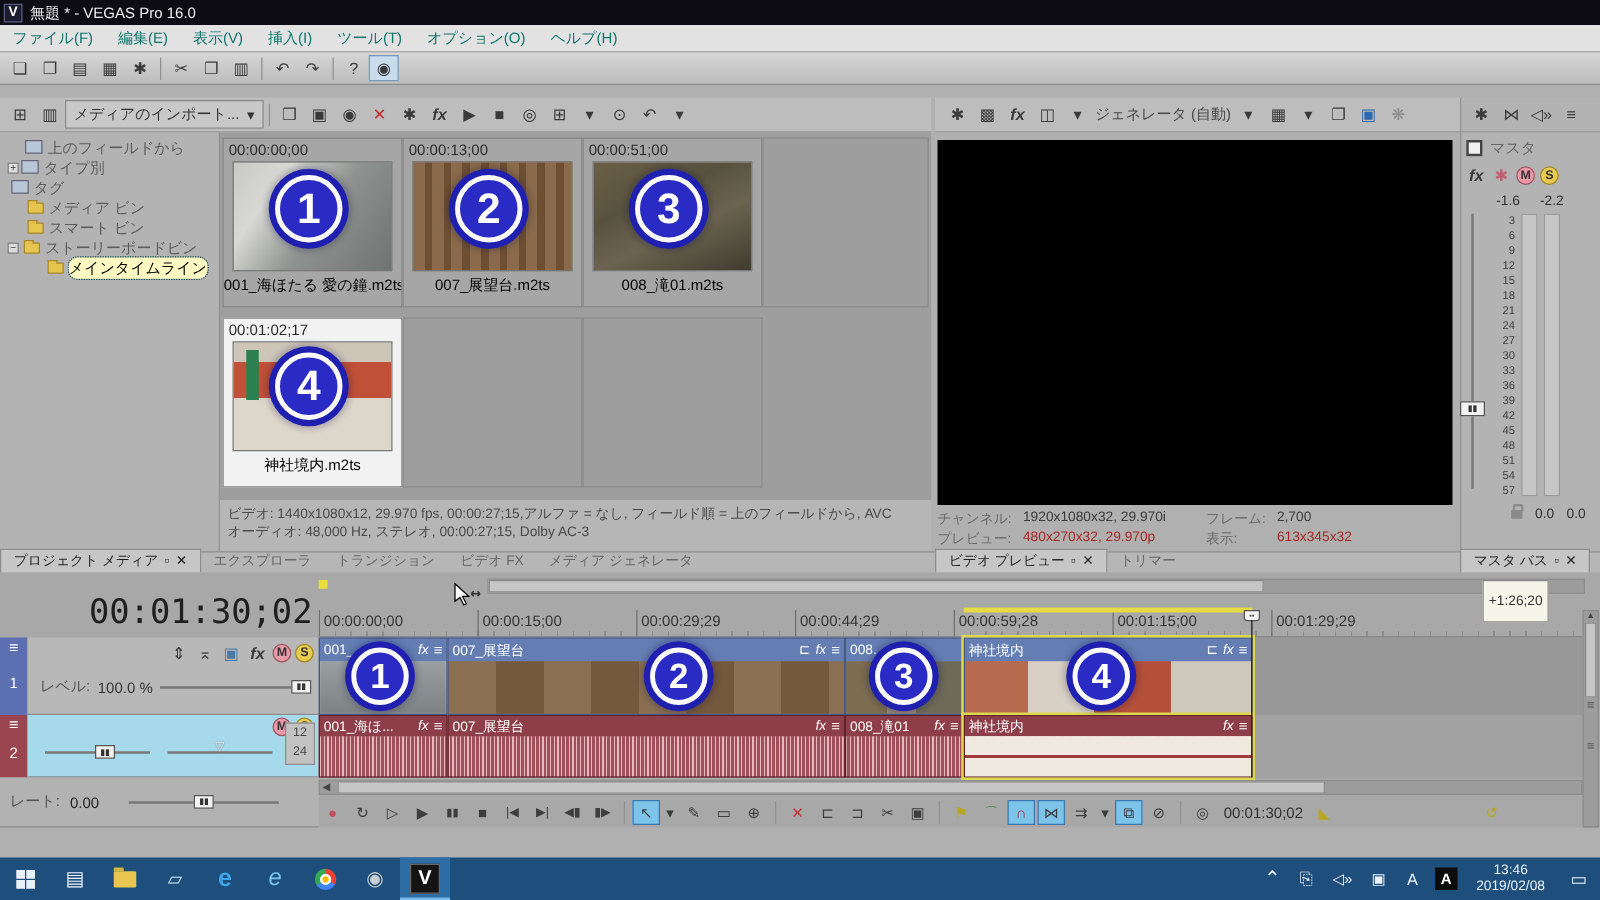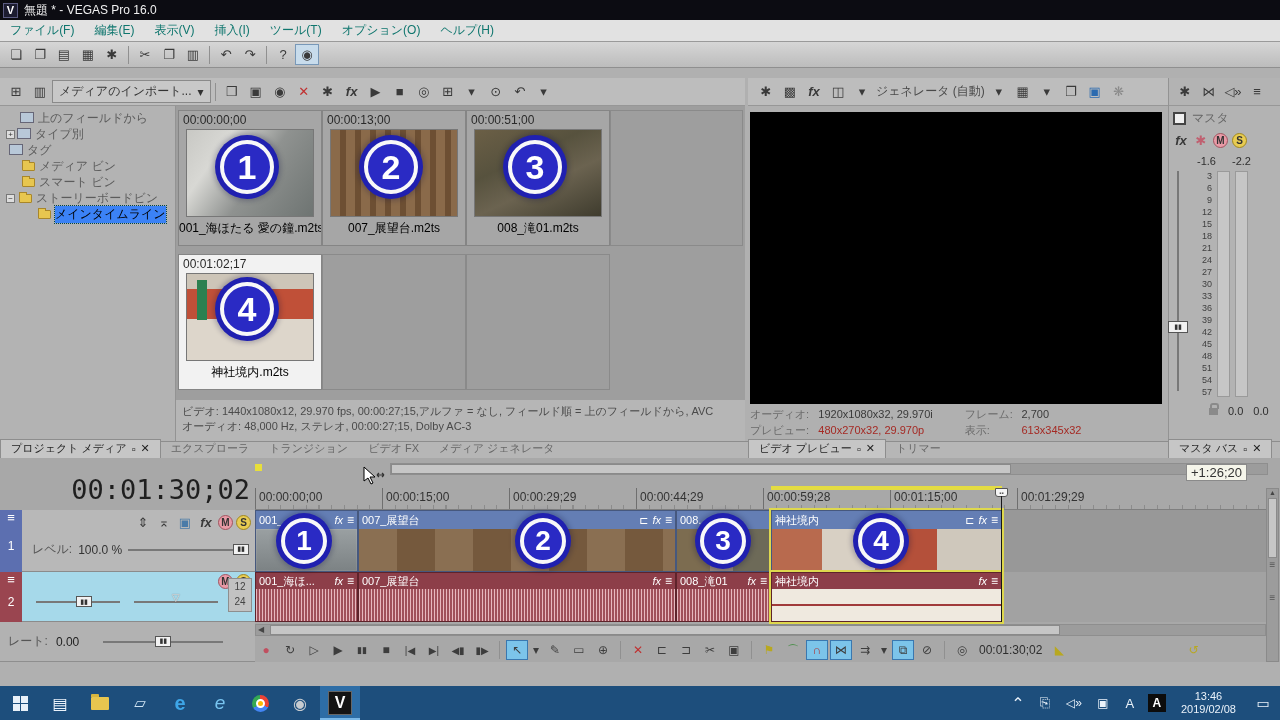--- a/index.html
+++ b/index.html
@@ -34,21 +34,21 @@
   .ti .lbl { overflow:hidden; }
   .plusbox { width:9px; height:9px; border:1px solid #777; background:#ddd; font-size:8px;
              line-height:7px; text-align:center; color:#333; flex:none; }
   .folder { width:13px; height:9px; background:#e7c64f; border:1px solid #a8862a;
             border-radius:1px; position:relative; flex:none; }
   .folder::before { content:""; position:absolute; top:-3px; left:-1px; width:6px; height:2px;
             background:#e7c64f; border:1px solid #a8862a; border-bottom:none; }
   .clipsicon { width:12px; height:9px; background:#cfdde8; border:1px solid #667; position:relative; flex:none; }
   .clipsicon::before { content:""; position:absolute; left:-3px; top:-3px; width:12px; height:9px;
             background:#b8c8d8; border:1px solid #667; }
-  .tsel { background:#3b82f6; color:#000; outline:1px dotted #044; }
+  .tsel { background:#fef9c3; color:#000; outline:1px dotted #044;border-radius:7px; }
 
   .thumbs { left:176px; top:106px; width:569px; height:294px; background:#9e9e9e; }
   .cell { position:absolute; width:144px; height:136px; border:1px solid #858585;
           background:#a6a6a6; text-align:center; }
   .cell .tc { font-size:12px; color:#2a2a2a; text-align:left; padding:2px 0 2px 4px; }
   .cell .img { margin:0 auto; width:128px; height:88px; border:1px solid #777; position:relative; }
   .cell .nm { font-size:12px; color:#000000; margin-top:3px; white-space:nowrap; overflow:hidden; }
   .cell.selcell { background:#f2f2f2; }
   .emptycell { position:absolute; width:144px; height:136px; border:1px solid #8a8a8a; }
 
@@ -306,21 +306,21 @@
     <span class="ib">▾</span>
     <span class="ib">❐</span>
     <span class="ib" style="color:#2a6ab0;">▣</span>
     <span class="ib" style="color:#8a8a8a;">❋</span>
   </div>
 
   <div class="abs pvblack"></div>
 
   <div class="abs pvstats">
     <div class="row">
-      <span class="lab">オーディオ:</span>
+      <span class="lab">チャンネル:</span>
       <span class="val">1920x1080x32, 29.970i</span>
       <span class="lab" style="width:58px;">フレーム:</span>
       <span class="val">2,700</span>
     </div>
     <div class="row">
       <span class="lab">プレビュー:</span>
       <span class="val red">480x270x32, 29.970p</span>
       <span class="lab" style="width:58px;">表示:</span>
       <span class="val red">613x345x32</span>
     </div>
@@ -404,21 +404,21 @@
     <div class="scroll-h" style="left:390px; top:5px; width:878px; height:12px; background:#9c9c9c;">
       <div style="position:absolute; left:0; top:0; width:620px; height:10px; background:#c6c6c6; border:1px solid #8a8a8a;"></div>
     </div>
     <span style="position:absolute; left:255px; top:6px; width:7px; height:7px; background:#e8df3a;"></span>
 
     <svg width="26" height="20" style="position:absolute; left:362px; top:8px; z-index:70;">
       <path d="M2,1 L2,15 L6,12 L9,18 L11,17 L8,11 L13,11 Z" fill="#fff" stroke="#000" stroke-width="1"></path>
       <path d="M15,9 h7 M15,9 l2,-2 M15,9 l2,2 M22,9 l-2,-2 M22,9 l-2,2" stroke="#333" stroke-width="1.2" fill="none"></path>
     </svg>
 
-    <span style="position:absolute; left:1186px; top:6px; background:#f5f5ea; border:1px solid #8a8a8a; padding:0 4px; font-size:13px; color:#333;">+1:26;20</span>
+    <span style="position:absolute; left:1186px; top:6px; background:#f5f5ea; border:1px solid #8a8a8a; padding:10px 4px; font-size:11px; color:#333;">+1:26;20</span>
 
     <div class="bigtc">00:01:30;02</div>
 
     <div class="ruler"><span class="tick">00:00:00;00</span><span class="tick">00:00:15;00</span><span class="tick">00:00:29;29</span><span class="tick">00:00:44;29</span><span class="tick">00:00:59;28</span><span class="tick">00:01:15;00</span><span class="tick">00:01:29;29</span></div>
 
     <div style="position:absolute; left:771px; top:28px; width:231px; height:4px; background:#e4dc42;"></div>
 
     <div style="position:absolute; left:995px; top:30px; width:13px; height:9px; background:#f4f4f4; border:1px solid #555; border-radius:0 0 3px 3px; z-index:40; font-size:6px; text-align:center; color:#555; line-height:8px;">▪▪</div>
     <div style="position:absolute; left:1001px; top:38px; width:1px; height:126px; background:#181818; z-index:40;"></div>
 

